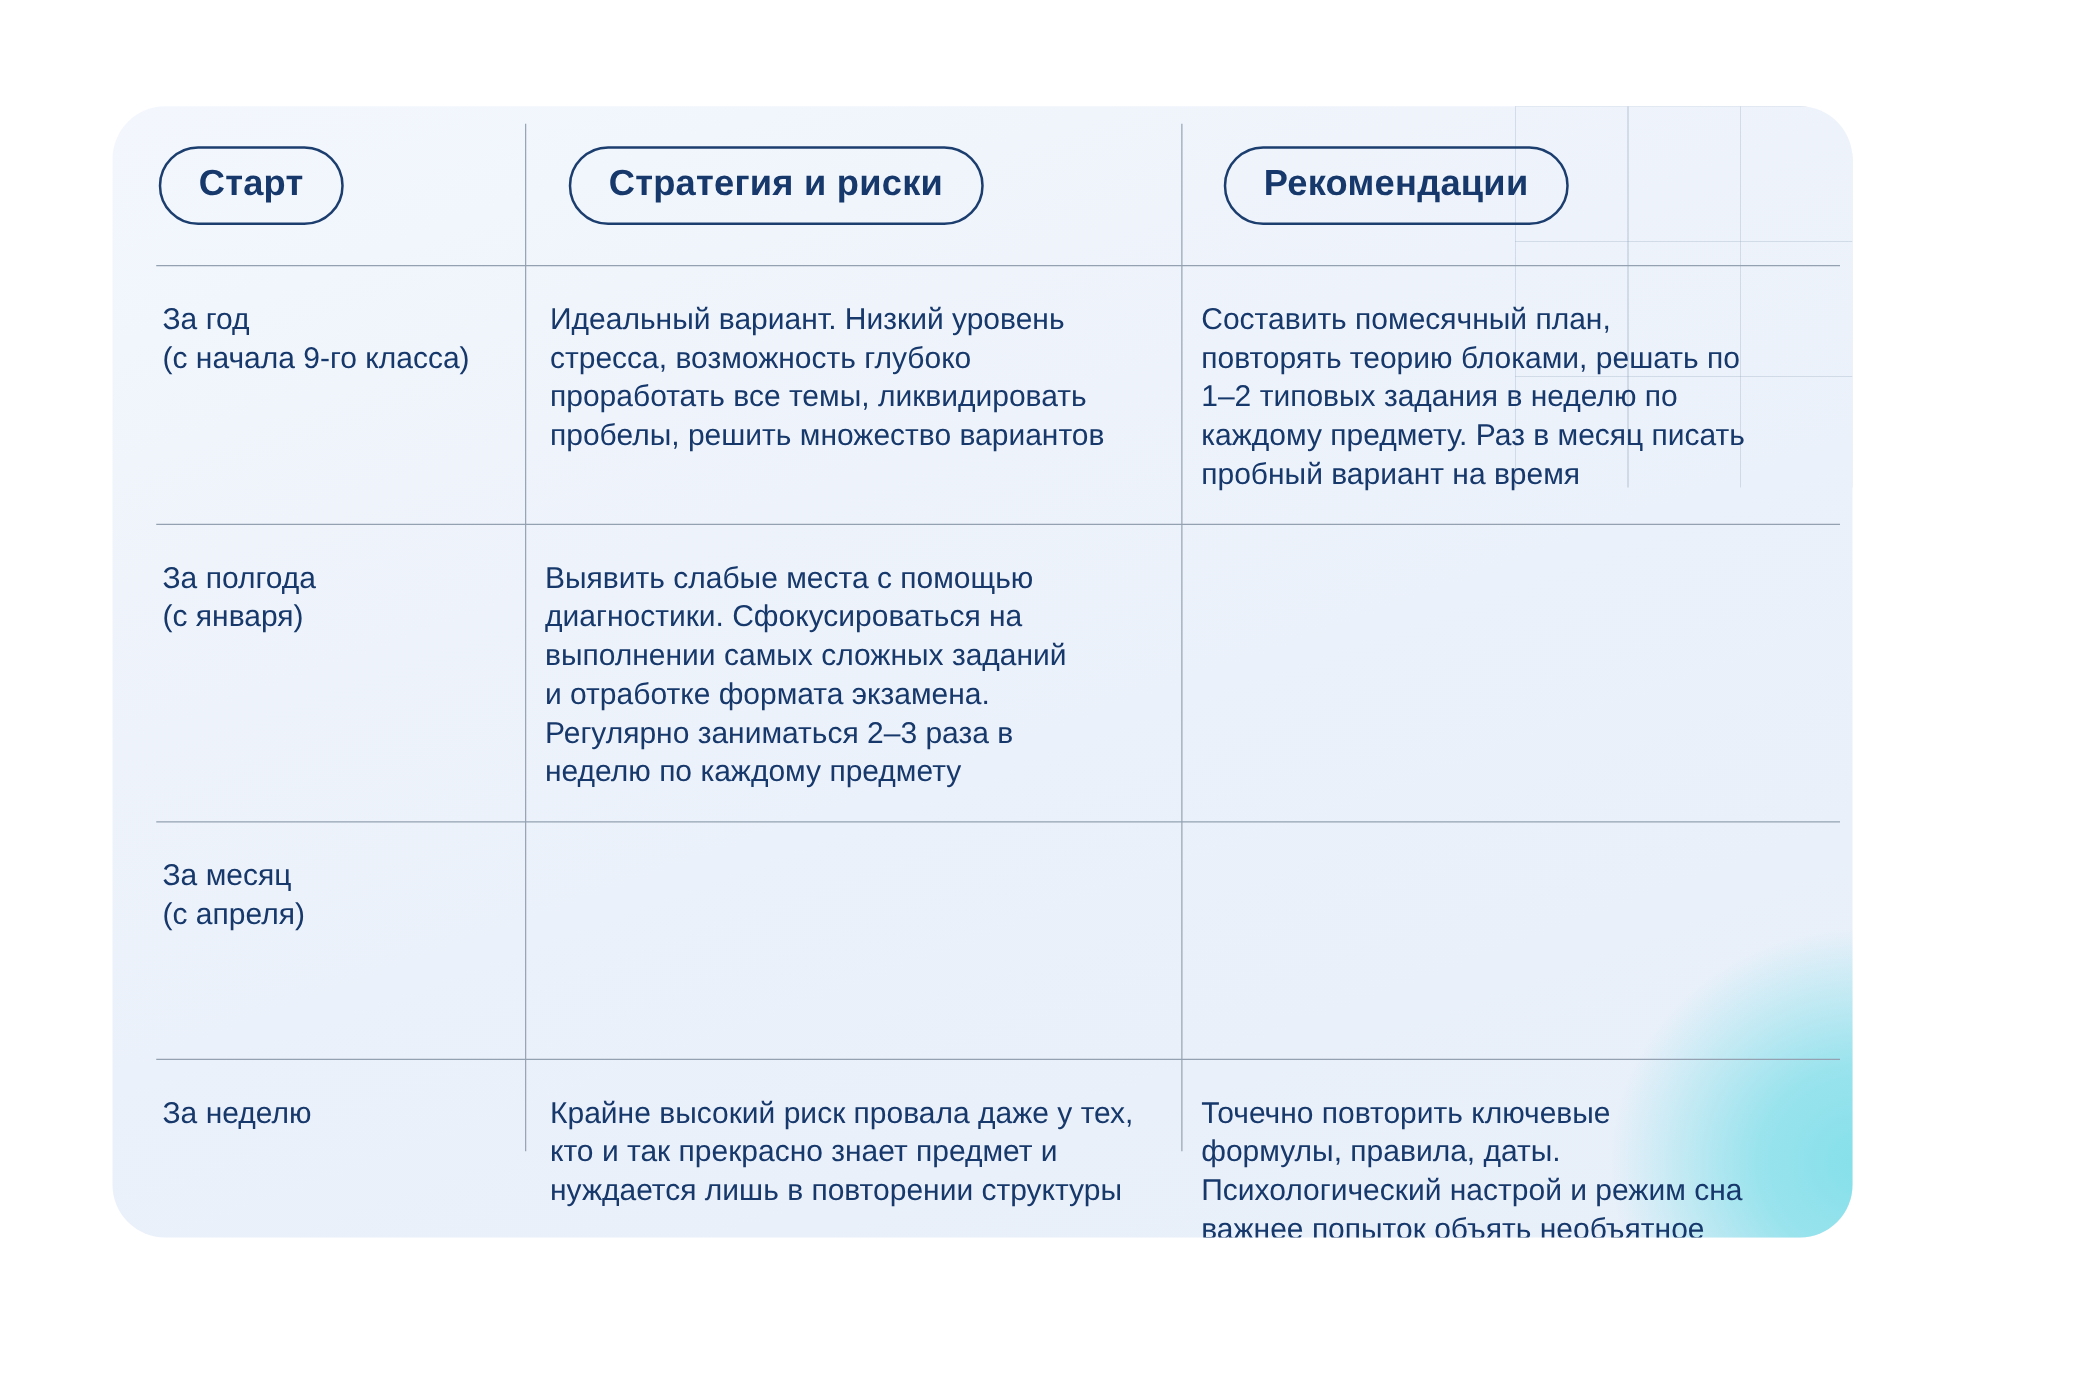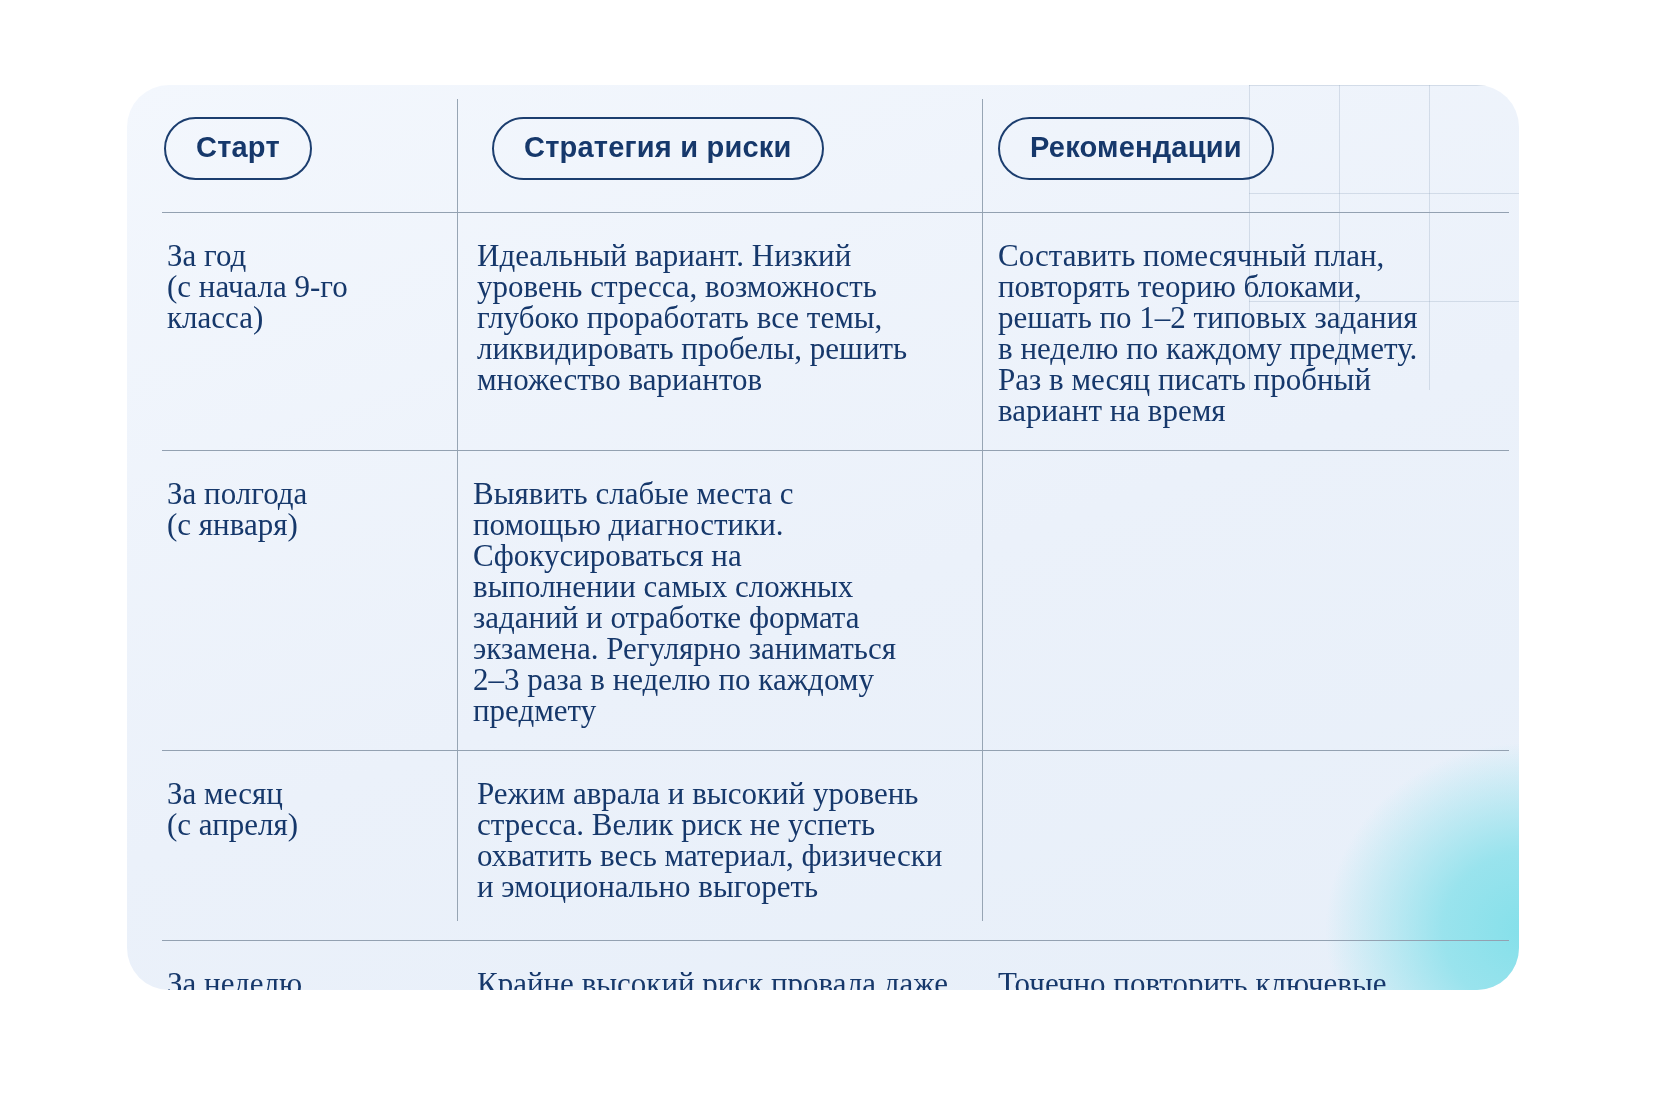--- a/index.html
+++ b/index.html
@@ -10,21 +10,20 @@
     overflow: hidden;
     position: relative;
   }
   .card {
     position: absolute;
     left: 90px; top: 85px;
     width: 1392px; height: 905px;
     border-radius: 42px;
     background: linear-gradient(160deg, #f3f7fd 0%, #ebf1fa 55%, #e7eff9 100%);
     overflow: hidden;
-    margin-left: 37px;
   }
   .deco-grid {
     position: absolute;
     top: 0; right: 0;
     width: 270px; height: 305px;
     background:
       repeating-linear-gradient(to right, rgba(138,158,182,0.28) 0 1px, transparent 1px 90px),
       repeating-linear-gradient(to bottom, rgba(138,158,182,0.28) 0 1px, transparent 1px 108px);
     z-index: 0;
   }
@@ -50,21 +49,21 @@
     z-index: 3;
   }
   .header-row {
     display: grid;
     grid-template-columns: 295px 525px 1fr;
     height: 127px;
     align-items: center;
   }
   .hcell-1 { padding-left: 2px; }
   .hcell-2 { padding-left: 35px; }
-  .hcell-3 { padding-left: 16px; }
+  .hcell-3 { padding-left: 34px; }
   .pill {
     display: inline-block;
     border: 2.5px solid #1c3e6f;
     border-radius: 999px;
     padding: 12px 30px 14px 30px;
     font-size: 29px;
     font-weight: 700;
     color: #16386b;
     letter-spacing: 0.2px;
     white-space: nowrap;
@@ -73,24 +72,23 @@
     display: grid;
     grid-template-columns: 295px 525px 1fr;
     border-top: 1px solid #93a1b1;
   }
   .row-1 { min-height: 176px; }
   .row-2 { min-height: 197px; }
   .row-3 { min-height: 190px; }
   .row-4 { min-height: 182px; }
   .cell {
     padding: 27px 28px 24px 28px;
-    font-size: 31px;
+    font-size: 24px;
     line-height: 31px;
     color: #16386b;
-    font-family: Liberation Serif, serif;
   }
   .c1 { padding-left: 5px; padding-right: 12px; }
   .c2 { padding-left: 20px; padding-right: 30px; }
   .c3 { padding-left: 16px; padding-right: 74px; }
 </style>
 </head>
 <body>
 
 <div class="card">
   <div class="deco-grid"></div>
@@ -127,21 +125,20 @@
         <div>(с января)</div>
       </div>
       <div class="cell c3">Выявить слабые места с помощью диагностики. Сфокусироваться на выполнении самых сложных заданий и отработке формата экзамена. Регулярно заниматься 2–3 раза в неделю по каждому предмету</div>
     </div>
 
     <div class="row row-3">
       <div class="cell c1">
         <div>За месяц</div>
         <div>(с апреля)</div>
       </div>
-      <div class="cell c2">Режим аврала и высокий уровень стресса. Велик риск не успеть охватить весь материал, физически и эмоционально выгореть</div>
     </div>
 
     <div class="row row-4">
       <div class="cell c1">
         <div>За неделю</div>
         <div></div>
       </div>
       <div class="cell c2">Крайне высокий риск провала даже у тех, кто и так прекрасно знает предмет и нуждается лишь в повторении структуры</div>
       <div class="cell c3">Точечно повторить ключевые формулы, правила, даты. Психологический настрой и режим сна важнее попыток объять необъятное</div>
     </div>

